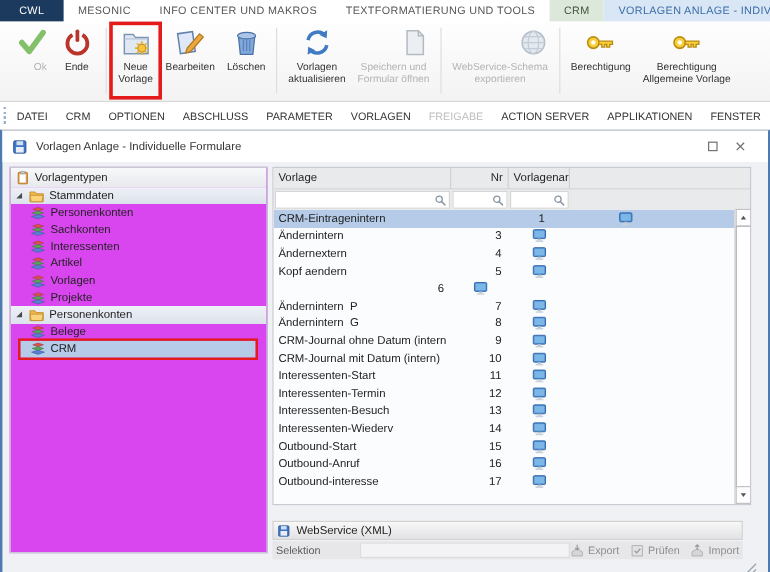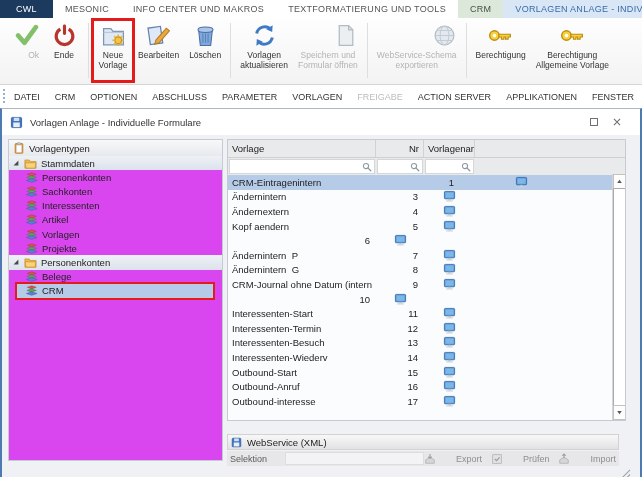--- a/index.html
+++ b/index.html
@@ -92,21 +92,21 @@
   
   .ws-bar{position:absolute;left:225px;top:298px;width:392px;height:16px;box-sizing:border-box;
           background:linear-gradient(#f8f8f8,#e2e2e5);border:1px solid #d2d2d2;display:flex;
           align-items:center;gap:5px;padding-left:3px;font-size:9.5px;color:#222;}
   .ws-bar .ic{width:11px;height:11px;}
   .sel-row{position:absolute;left:225px;top:315px;width:392px;height:15px;background:#e7e7e9;
            display:flex;align-items:center;font-size:9px;color:#5a5a5a;}
   .sel-label{padding-left:3px;width:76px;}
   .sel-input{width:188px;height:11px;background:#f3f3f5;border:1px solid #dddddd;}
   .sel-buttons{margin-left:auto;display:flex;gap:9px;padding-right:3px;color:#8e8e8e;}
-  .sel-btn{display:flex;align-items:center;gap:20px;}
+  .sel-btn{display:flex;align-items:center;gap:3px;}
   .sel-btn .ic{width:12px;height:12px;}
   .grip{position:absolute;right:9px;top:332px;width:13px;height:13px;}
 </style>
 </head>
 <body>
 
 <div class="tabbar" id="tabbar">
     <div class="tab dark">CWL</div>
     <div class="tab plain">MESONIC</div>
     <div class="tab plain">INFO CENTER UND MAKROS</div>
@@ -494,20 +494,21 @@
                   <rect x="1.5" y="1.5" width="11" height="8" rx="1" fill="#4f94d8" stroke="#2d5e9e" stroke-width=".8"></rect>
                   <rect x="2.6" y="2.6" width="8.8" height="5.8" fill="#7db7e8"></rect>
                   <rect x="5.5" y="9.5" width="3" height="1.6" fill="#b8c4d0"></rect>
                   <rect x="3.5" y="11.1" width="7" height="1.4" rx=".4" fill="#c9d2da"></rect>
                 </svg>
               </span>
             </div>
             <div></div>
           </div>
           <div class="trow">
+            <div class="tname">CRM-Journal mit Datum (intern)</div>
             <div class="tnr">10</div>
             <div class="ticn">
               <span class="ic" style="width: 13px; height: 13px;">
                 <svg viewBox="0 0 14 14">
                   <rect x="1.5" y="1.5" width="11" height="8" rx="1" fill="#4f94d8" stroke="#2d5e9e" stroke-width=".8"></rect>
                   <rect x="2.6" y="2.6" width="8.8" height="5.8" fill="#7db7e8"></rect>
                   <rect x="5.5" y="9.5" width="3" height="1.6" fill="#b8c4d0"></rect>
                   <rect x="3.5" y="11.1" width="7" height="1.4" rx=".4" fill="#c9d2da"></rect>
                 </svg>
               </span>

